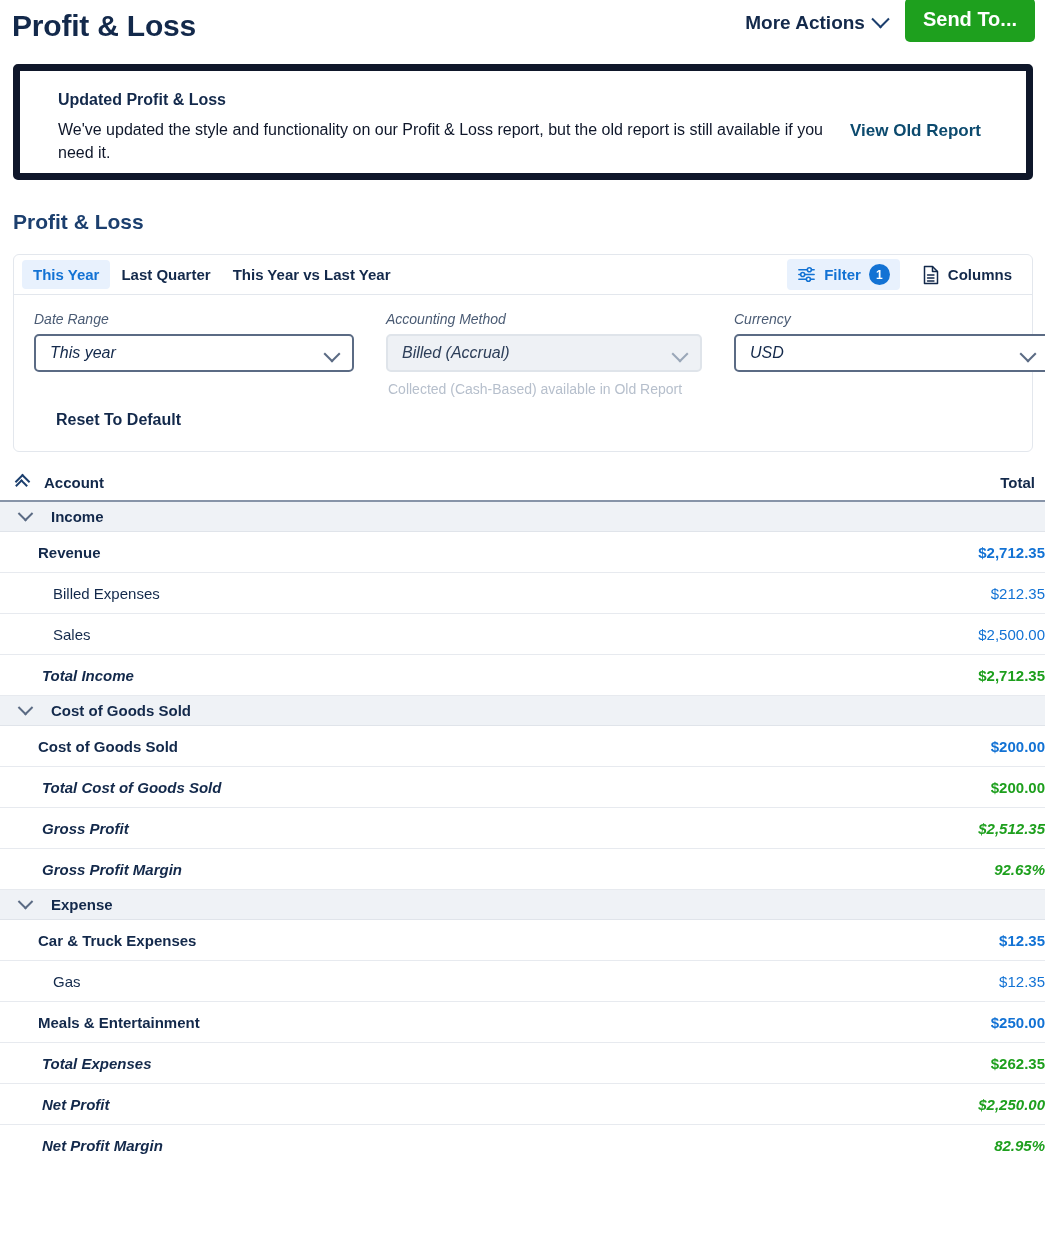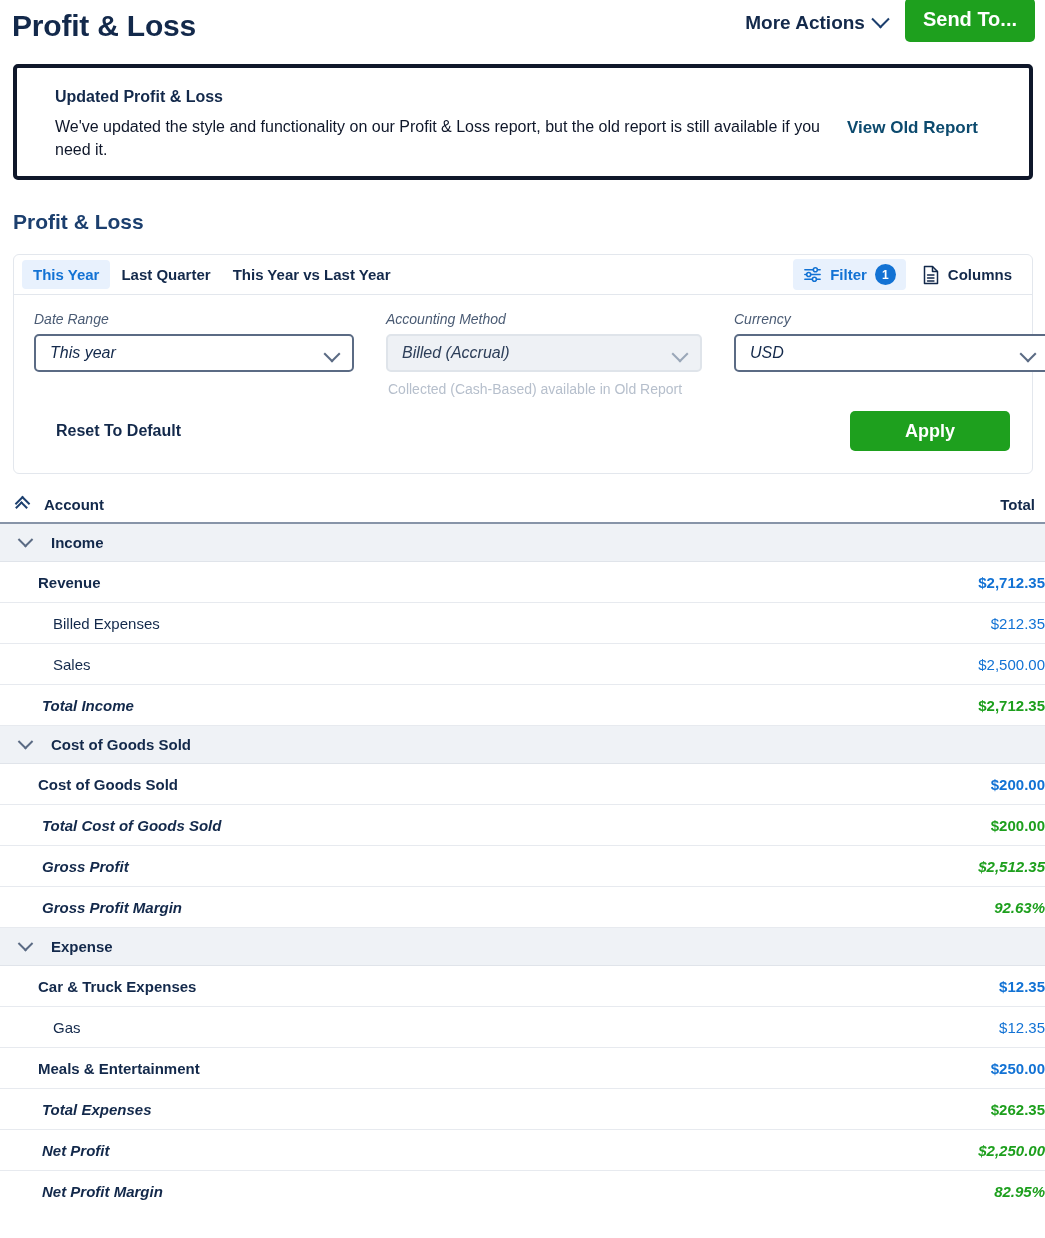--- a/index.html
+++ b/index.html
@@ -52,21 +52,21 @@
     font-family: "Liberation Sans", sans-serif;
     padding: 11px 18px 13px;
     margin-top: -6px;
     cursor: pointer;
     line-height: 1;
   }
 
   
   .banner {
     margin: 8px 12px 0 13px;
-    border: 4px solid #0f172a;
+    border: 7px solid #0f172a;
     border-radius: 5px;
     background: #fff;
     padding: 20px 24px 22px 38px;
     display: flex; align-items: flex-start;
     height: 116px;
   }
   .banner-body { flex: 1; max-width: 770px; }
   .banner-title {
     font-size: 16px; font-weight: bold; color: #13294b;
     margin-bottom: 9px;
@@ -99,21 +99,21 @@
     border-bottom: 1px solid #e3e7ed;
     padding: 7px 10px 7px 8px;
     height: 40px;
   }
   .tab {
     font-size: 15px; font-weight: bold; color: #13294b;
     padding: 6px 11px; border-radius: 4px;
     cursor: pointer; white-space: nowrap;
   }
   .tab.active { background: #e8f1fd; color: #1272d4; }
-  .tabs-right { margin-left: auto; display: flex; align-items: center; gap: 6px; }
+  .tabs-right { margin-left: auto; display: flex; align-items: center; gap: 12px; }
   .tool {
     display: flex; align-items: center; gap: 8px;
     padding: 5px 10px; border-radius: 4px; cursor: pointer;
     font-size: 15px; font-weight: bold; color: #13294b;
   }
   .tool.is-active { background: #e8f1fd; color: #1272d4; }
   .badge {
     background: #1272d4; color: #fff;
     border-radius: 999px;
     min-width: 21px; height: 21px;
@@ -213,21 +213,21 @@
     padding: 0 0 0 20px;
   }
   .row .label { font-size: 15px; color: #13294b; }
   .row .val {
     margin-left: auto; font-size: 15px; text-align: right;
   }
 
   .row.group {
     background: #eff2f6;
     border-bottom: 1px solid #e0e4ea;
-    height: 38px;
+    height: 30px;
     padding-left: 20px;
   }
   .row.group .label {
     font-weight: bold; margin-left: 20px;
   }
   .down-chev {
     display: inline-block; width: 11px; height: 11px;
     border-right: 2px solid #5b6b84;
     border-bottom: 2px solid #5b6b84;
     transform: rotate(45deg) translate(-2px,-2px);
@@ -337,21 +337,20 @@
       </div>
 
       <div class="hint-row">
         <div class="hint-spacer"></div>
         <div class="hint">Collected (Cash-Based) available in Old Report</div>
       </div>
     </div>
 
     <div class="card-foot">
       <div class="reset-link">Reset To Default</div>
-      <button class="btn-apply">Apply</button>
     </div>
   </div>
 
   <div class="report">
     <div class="rep-head">
       <div class="acct">
         <span class="dbl-chev">
             <span></span>
           </span>
         <span>Account</span>

